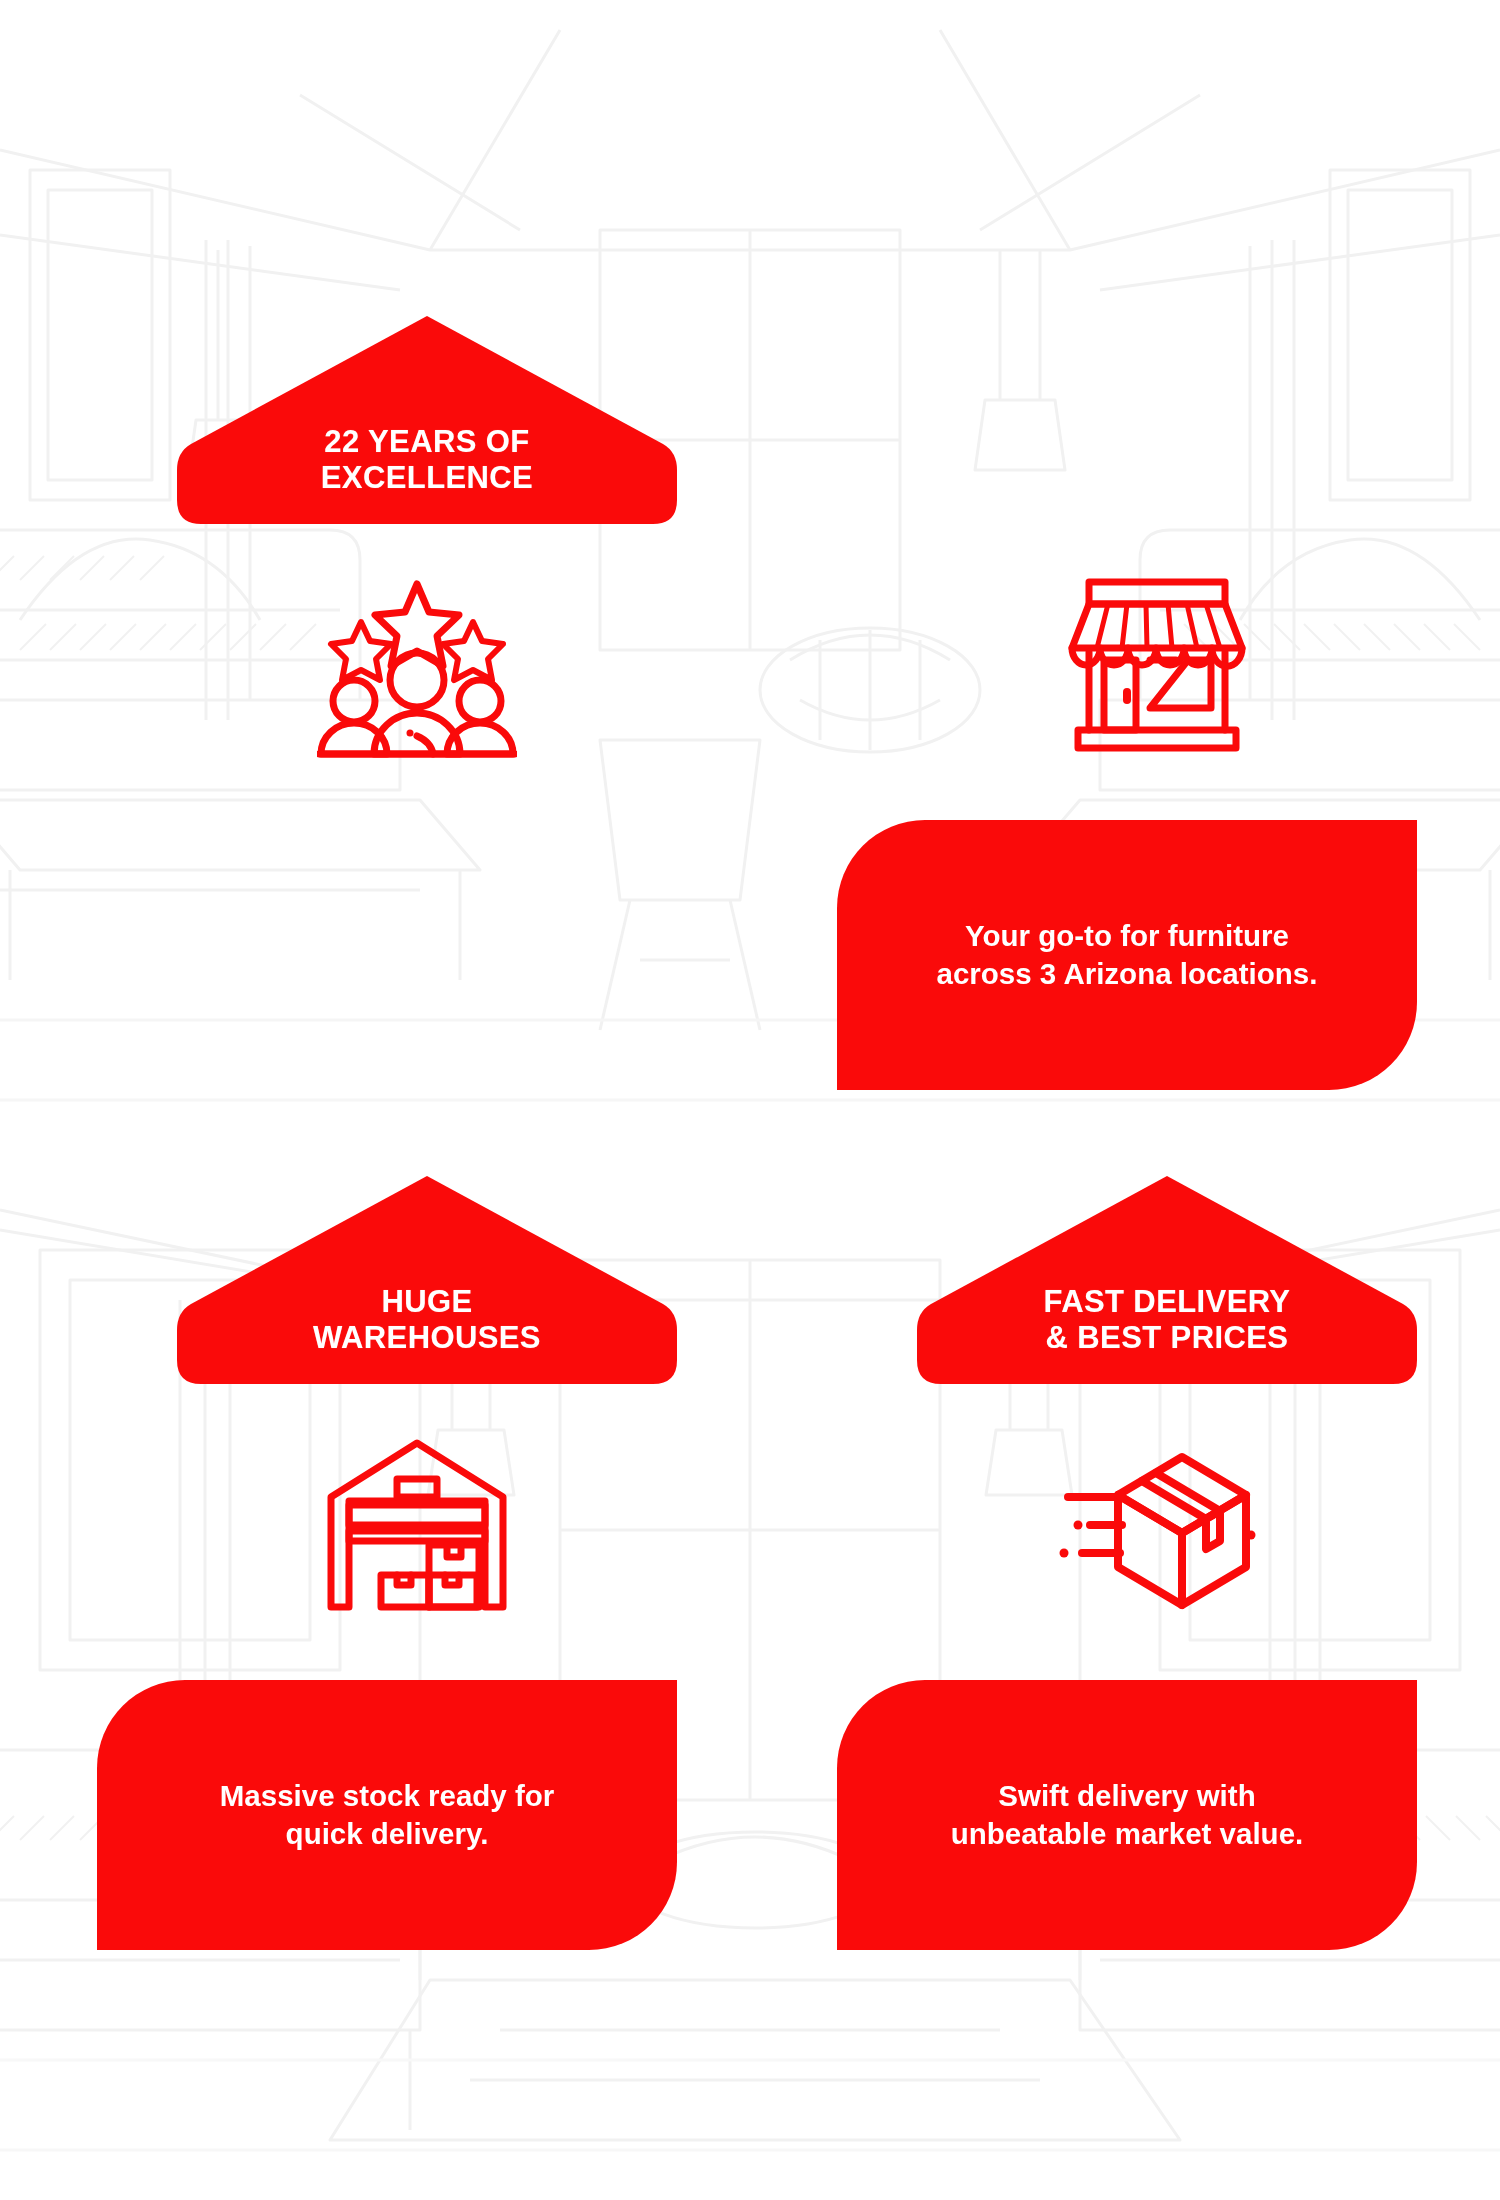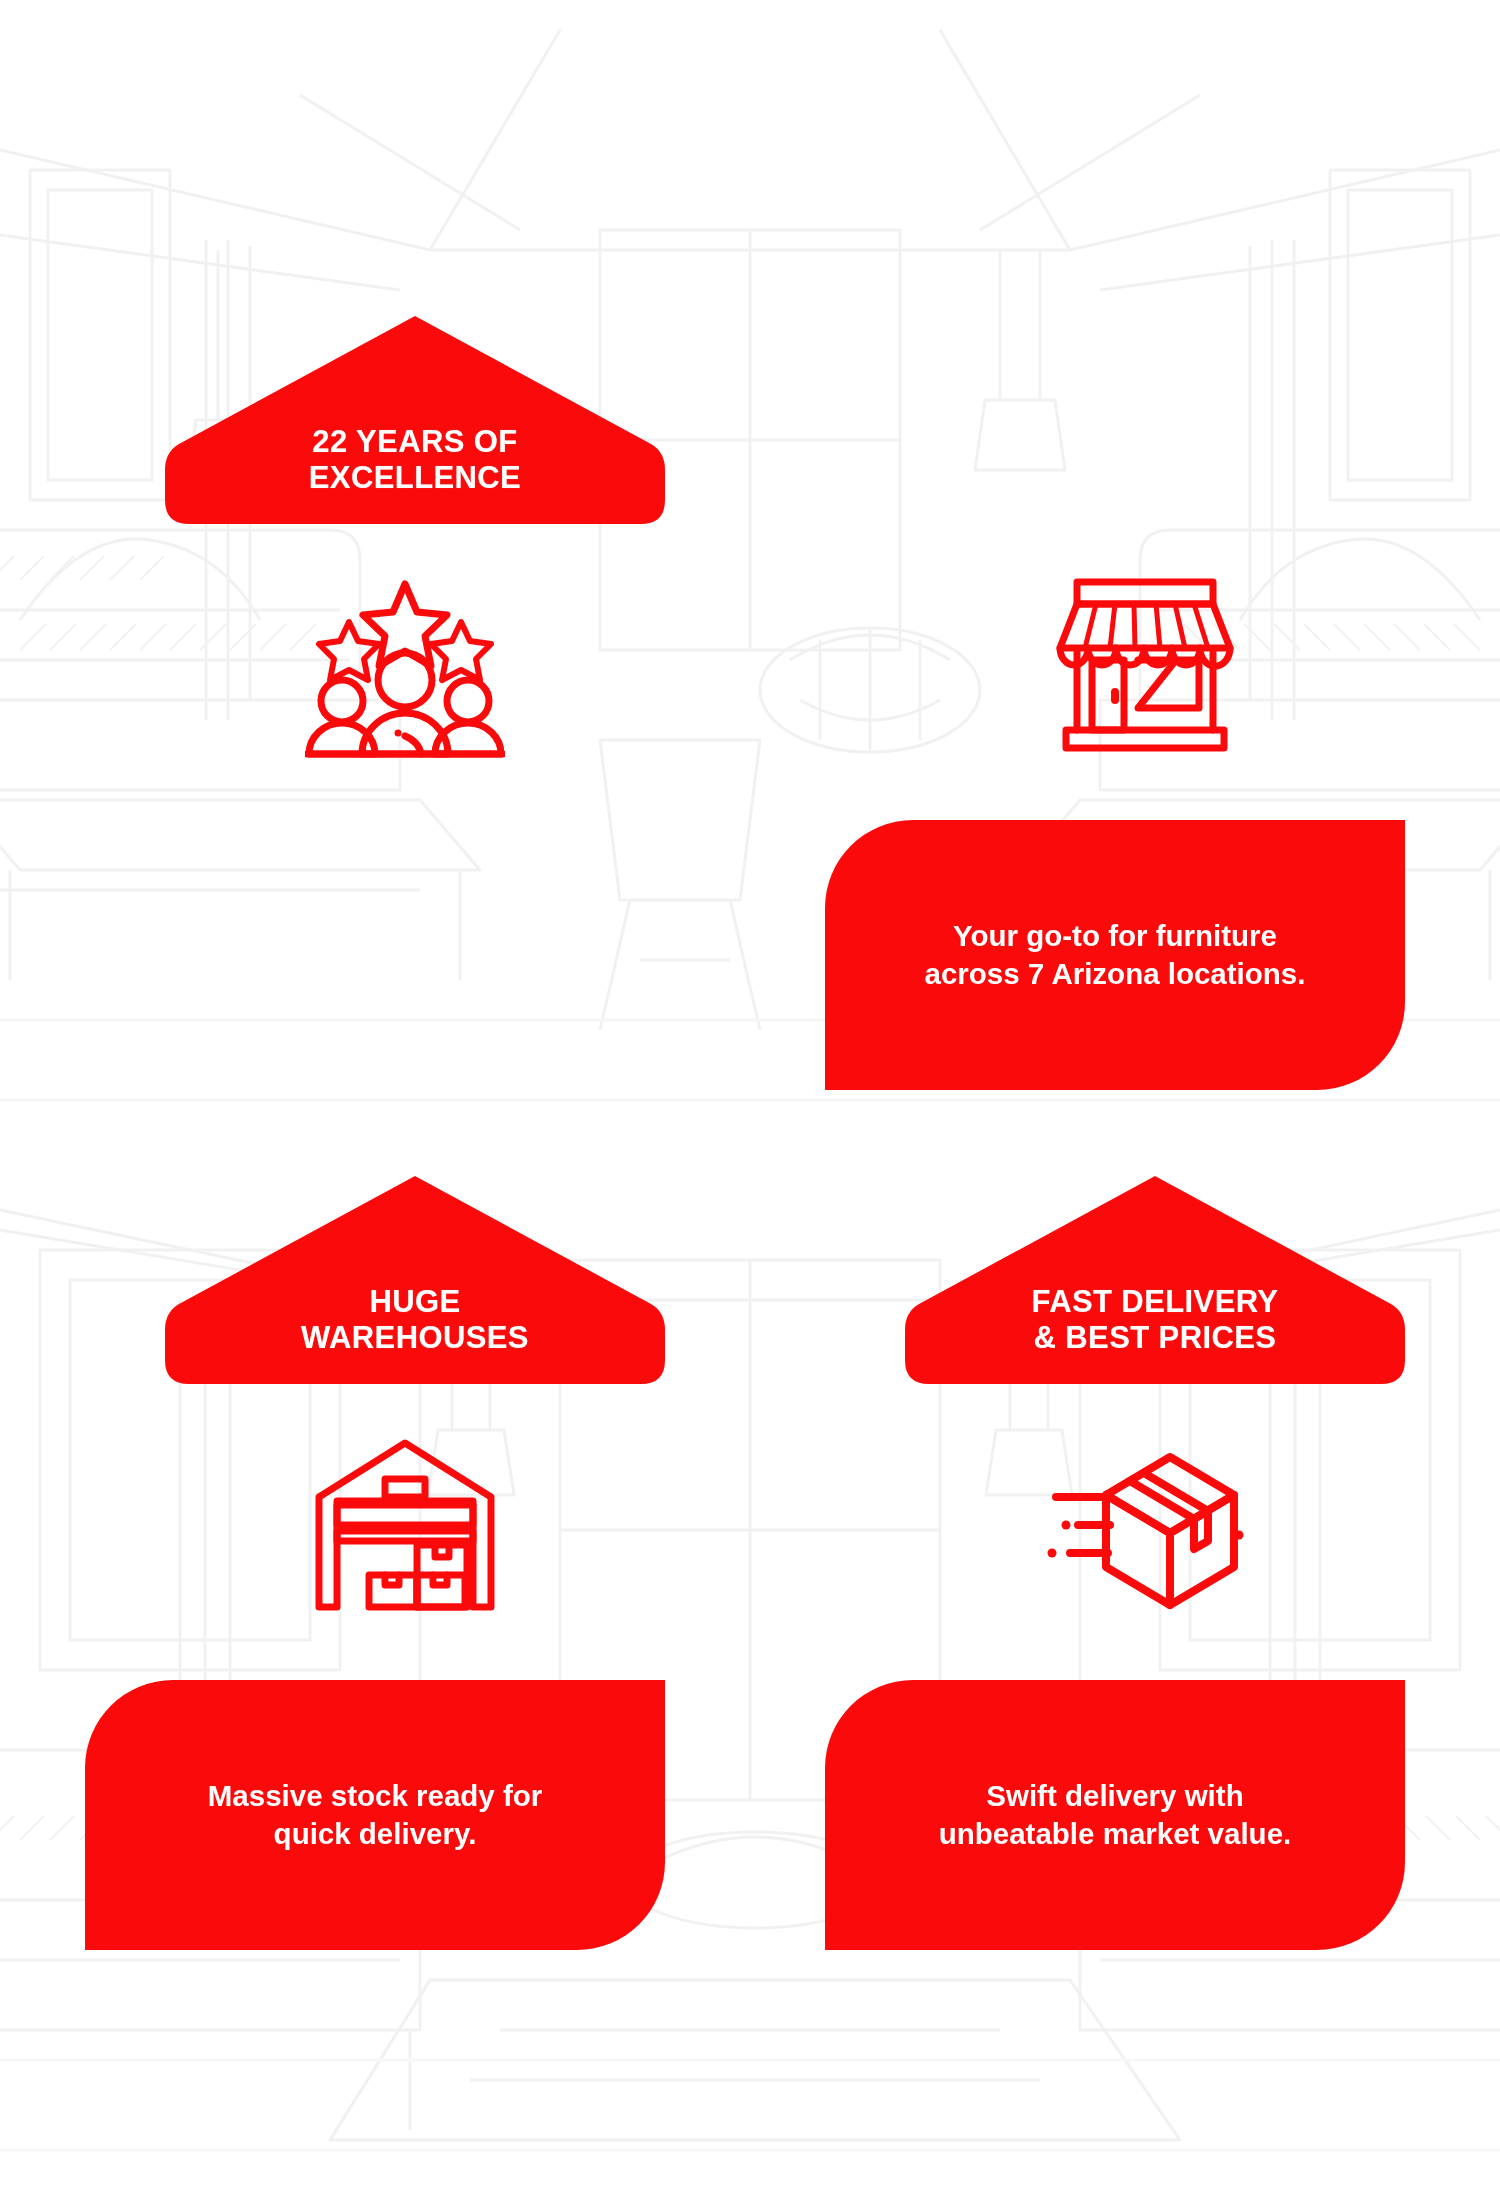--- a/index.html
+++ b/index.html
@@ -34,20 +34,21 @@
     white-space:nowrap;
   }
   .grid{
     position:absolute;
     left:0;top:260px;
     width:1500px;
   }
   .row{
     position:relative;
     height:860px;
+    margin-left:12px;
   }
   .card{
     position:absolute;
     width:600px;
     height:860px;
   }
   .card.col-a{left:105px;}
   .card.col-b{left:845px;}
 
   
@@ -277,21 +278,21 @@
             <path d="M63 120 L63 128" stroke-width="8"></path>
 
             <path d="M86 88 L112 88 M124 88 L147 88 L147 136 L86 136 Z"></path>
 
             <path d="M14 158 L172 158 L172 176 L14 176 Z"></path>
           </svg>
         </div>
 
         <div class="desc">
           <div class="desc-text">Your go-to for furniture
-across 7 Arizona locations.</div>
+across 3 Arizona locations.</div>
         </div>
       </div>
     </div>
 
     <div class="row">
 
       <div class="card col-a">
         <div class="banner">
           <svg viewBox="0 0 500 220" xmlns="http://www.w3.org/2000/svg">
             <path d="M250 6 L486 134 Q500 142 500 160 L500 190 Q500 214 476 214 L24 214 Q0 214 0 190 L0 160 Q0 142 14 134 Z" fill="#FA0A0A"></path>

